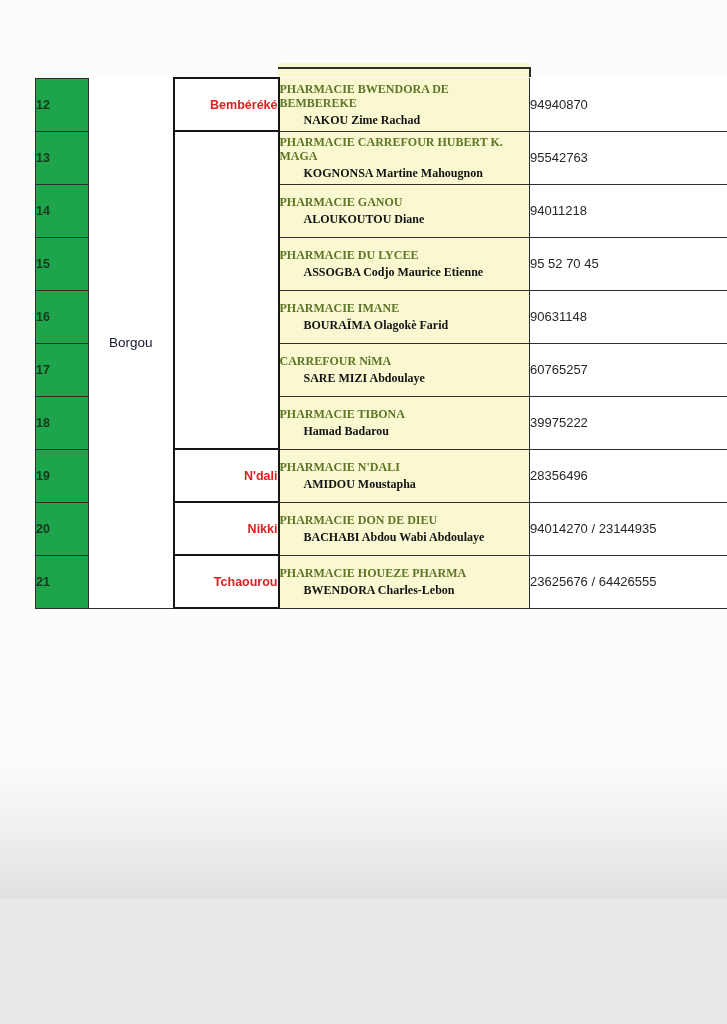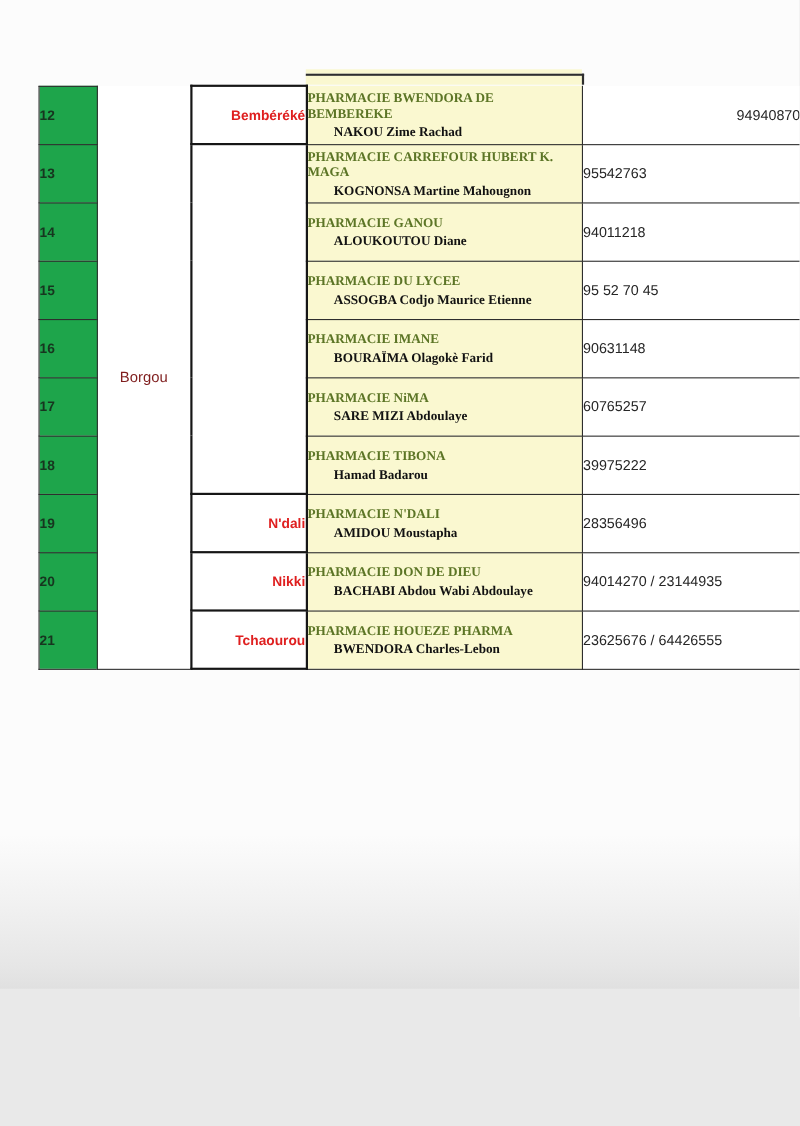--- a/index.html
+++ b/index.html
@@ -32,21 +32,21 @@
     color: #17351F;
     padding-left: 6px;
     text-align: left;
   }
   .region-cell {
     background: #ffffff;
     border: 1.6px solid var(--table-border, #2E2E2E);
     border-top: none;
     text-align: center;
     font-size: 13.5px;
-    color: #7f1d1d;
+    color: #0f172a;
   }
   .commune-cell {
     background: #ffffff;
     border: 2px solid #161616;
     text-align: right;
     font-weight: bold;
     font-size: 12.5px;
     color: var(--commune-text, #DF1F1F);
   }
   .pharmacy-cell {
@@ -73,21 +73,21 @@
   }
   .phone-cell {
     background: #ffffff;
     border: 1.6px solid var(--table-border, #2E2E2E);
     border-right: none;
     font-size: 13px;
     color: #262626;
     padding-left: 9px;
     text-align: left;
   }
-  tr:first-child .phone-cell { border-top: none; text-align: right; }
+  tr:first-child .phone-cell { border-top: none; }
 
   
   .sliver-yellow-top {
     position: absolute;
     left: 278px; top: 63px;
     width: 251px; height: 4px;
     background: var(--pharmacy-bg, #FAF8D0);
   }
   .sliver-border {
     position: absolute;
@@ -195,21 +195,21 @@
           <td class="num-cell">16</td>
           <td class="pharmacy-cell">
             <div class="pharmacy-name">PHARMACIE IMANE</div>
             <div class="pharmacy-manager">BOURAÏMA Olagokè Farid</div>
           </td>
           <td class="phone-cell">90631148</td>
         </tr>
         <tr>
           <td class="num-cell">17</td>
           <td class="pharmacy-cell">
-            <div class="pharmacy-name">PHARMACIE NiMA</div>
+            <div class="pharmacy-name">CARREFOUR NiMA</div>
             <div class="pharmacy-manager">SARE MIZI Abdoulaye</div>
           </td>
           <td class="phone-cell">60765257</td>
         </tr>
         <tr>
           <td class="num-cell">18</td>
           <td class="pharmacy-cell">
             <div class="pharmacy-name">PHARMACIE TIBONA</div>
             <div class="pharmacy-manager">Hamad Badarou</div>
           </td>

